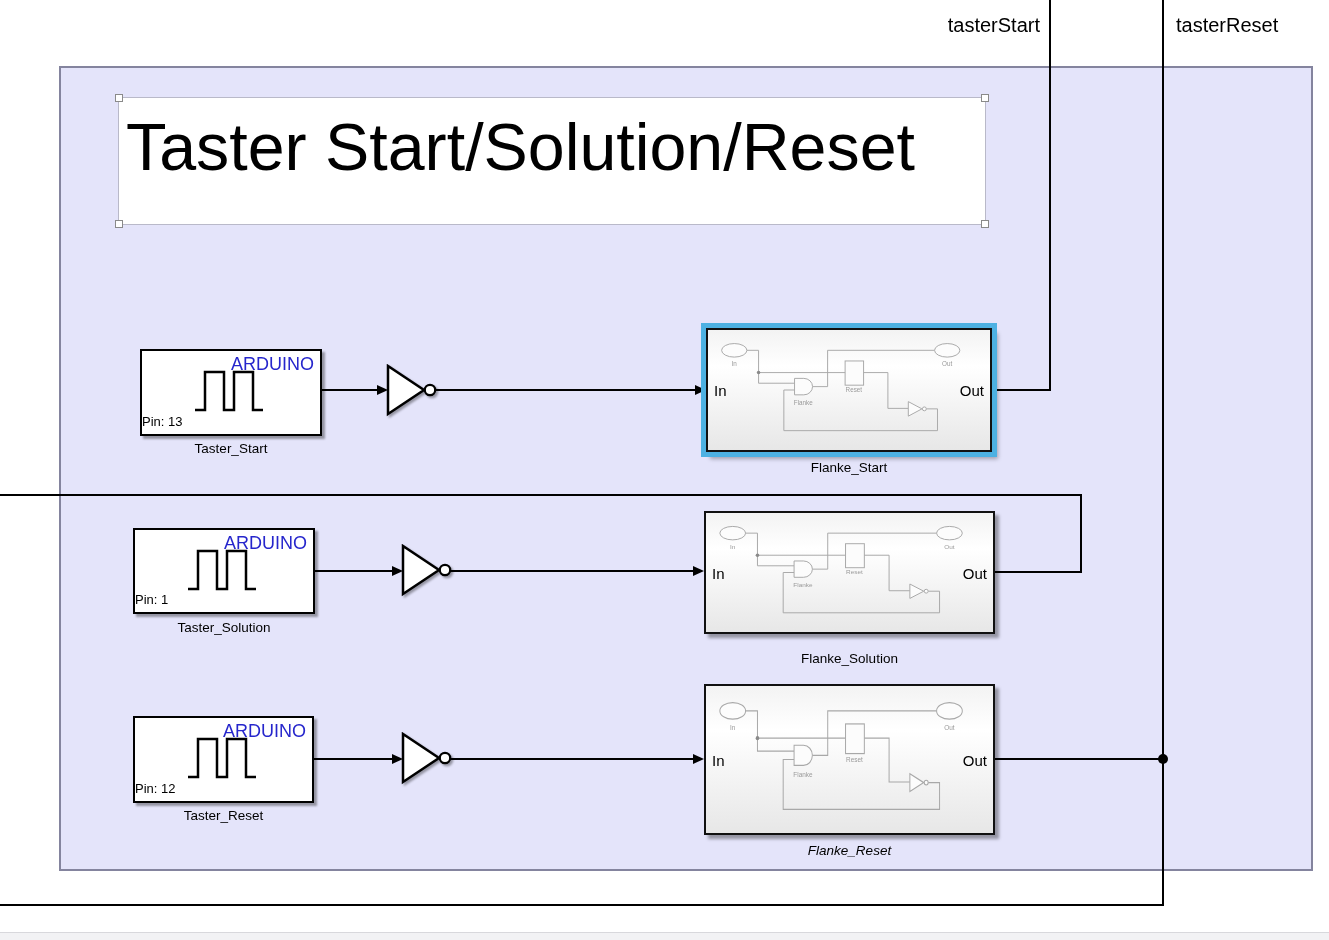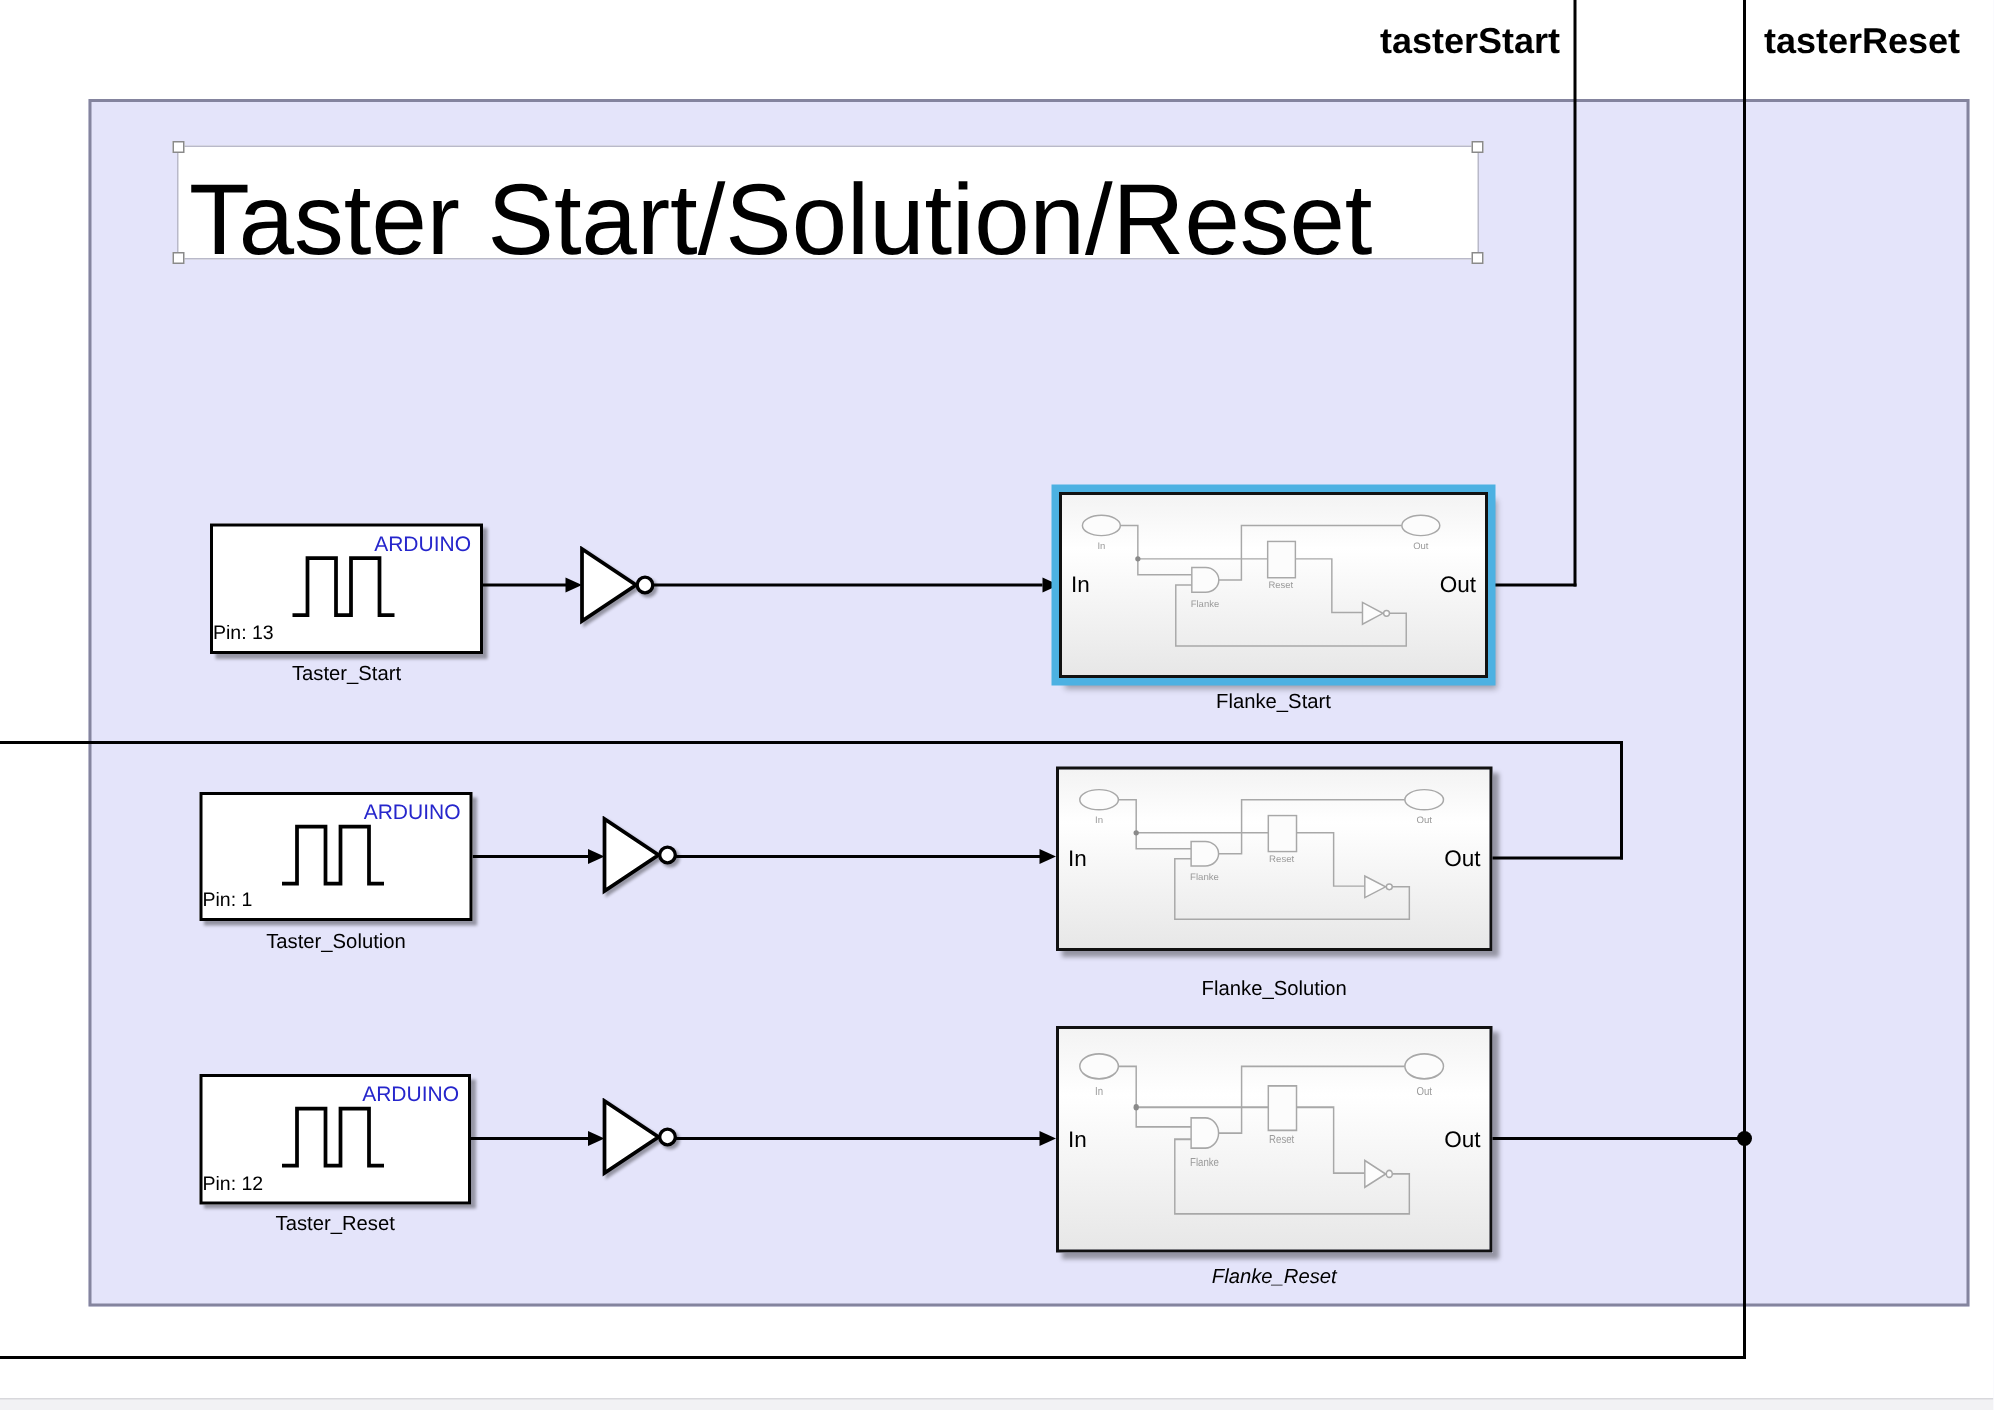--- a/index.html
+++ b/index.html
@@ -6,46 +6,46 @@
   #canvas{
     position:relative;width:1329px;height:940px;overflow:hidden;background:#ffffff;
     font-family:"Liberation Sans","DejaVu Sans",sans-serif;color:#000;
   }
   
   .region{
     position:absolute;left:59px;top:66px;width:1254px;height:805px;
     background:#e4e4fa;border:2px solid #84849e;box-sizing:border-box;
   }
   
-  .annotation{position:absolute;top:14px;font-size:24px;white-space:nowrap;font-weight:bold;}
+  .annotation{position:absolute;top:14px;font-size:20px;white-space:nowrap;}
   .ann-start{right:289px;}
   .ann-reset{left:1176px;}
   
   .title-box{
-    position:absolute;left:118px;top:97px;width:868px;height:76px;
+    position:absolute;left:118px;top:97px;width:868px;height:128px;
     background:#ffffff;border:1px solid #b9b9c9;box-sizing:border-box;
   }
   .title-text{
     position:absolute;left:7px;top:0;height:98px;line-height:98px;
     font-size:67px;white-space:nowrap;transform:scaleX(0.99);transform-origin:left center;
   }
   .handle{
     position:absolute;width:8px;height:8px;background:#fff;border:1px solid #8a8a8a;box-sizing:border-box;
   }
   
   .wire{position:absolute;background:#000;}
   .arr{position:absolute;width:0;height:0;border-top:5px solid transparent;
        border-bottom:5px solid transparent;border-left:11px solid #000;}
   .dot{position:absolute;width:10px;height:10px;background:#000;border-radius:50%;}
   
   .ablock{
     position:absolute;background:#fff;border:2px solid #000;box-sizing:border-box;
     box-shadow:3px 3px 2px rgba(0,0,0,0.35);
   }
-  .brand{position:absolute;top:3px;right:6px;font-size:14px;color:#2626cc;}
+  .brand{position:absolute;top:3px;right:6px;font-size:18px;color:#2626cc;}
   .pulse{position:absolute;left:51px;top:17px;}
   .pin{position:absolute;bottom:5px;left:0;width:100%;text-align:left;font-size:13px;}
   
   .gate{position:absolute;filter:drop-shadow(2px 2px 1px rgba(0,0,0,0.35));}
   
   .fblock{
     position:absolute;border:2px solid #111;box-sizing:border-box;
     background:linear-gradient(180deg,#f3f3f3 0%,#ffffff 30%,#e7e7e7 100%);
     box-shadow:4px 4px 3px rgba(0,0,0,0.35);
   }

